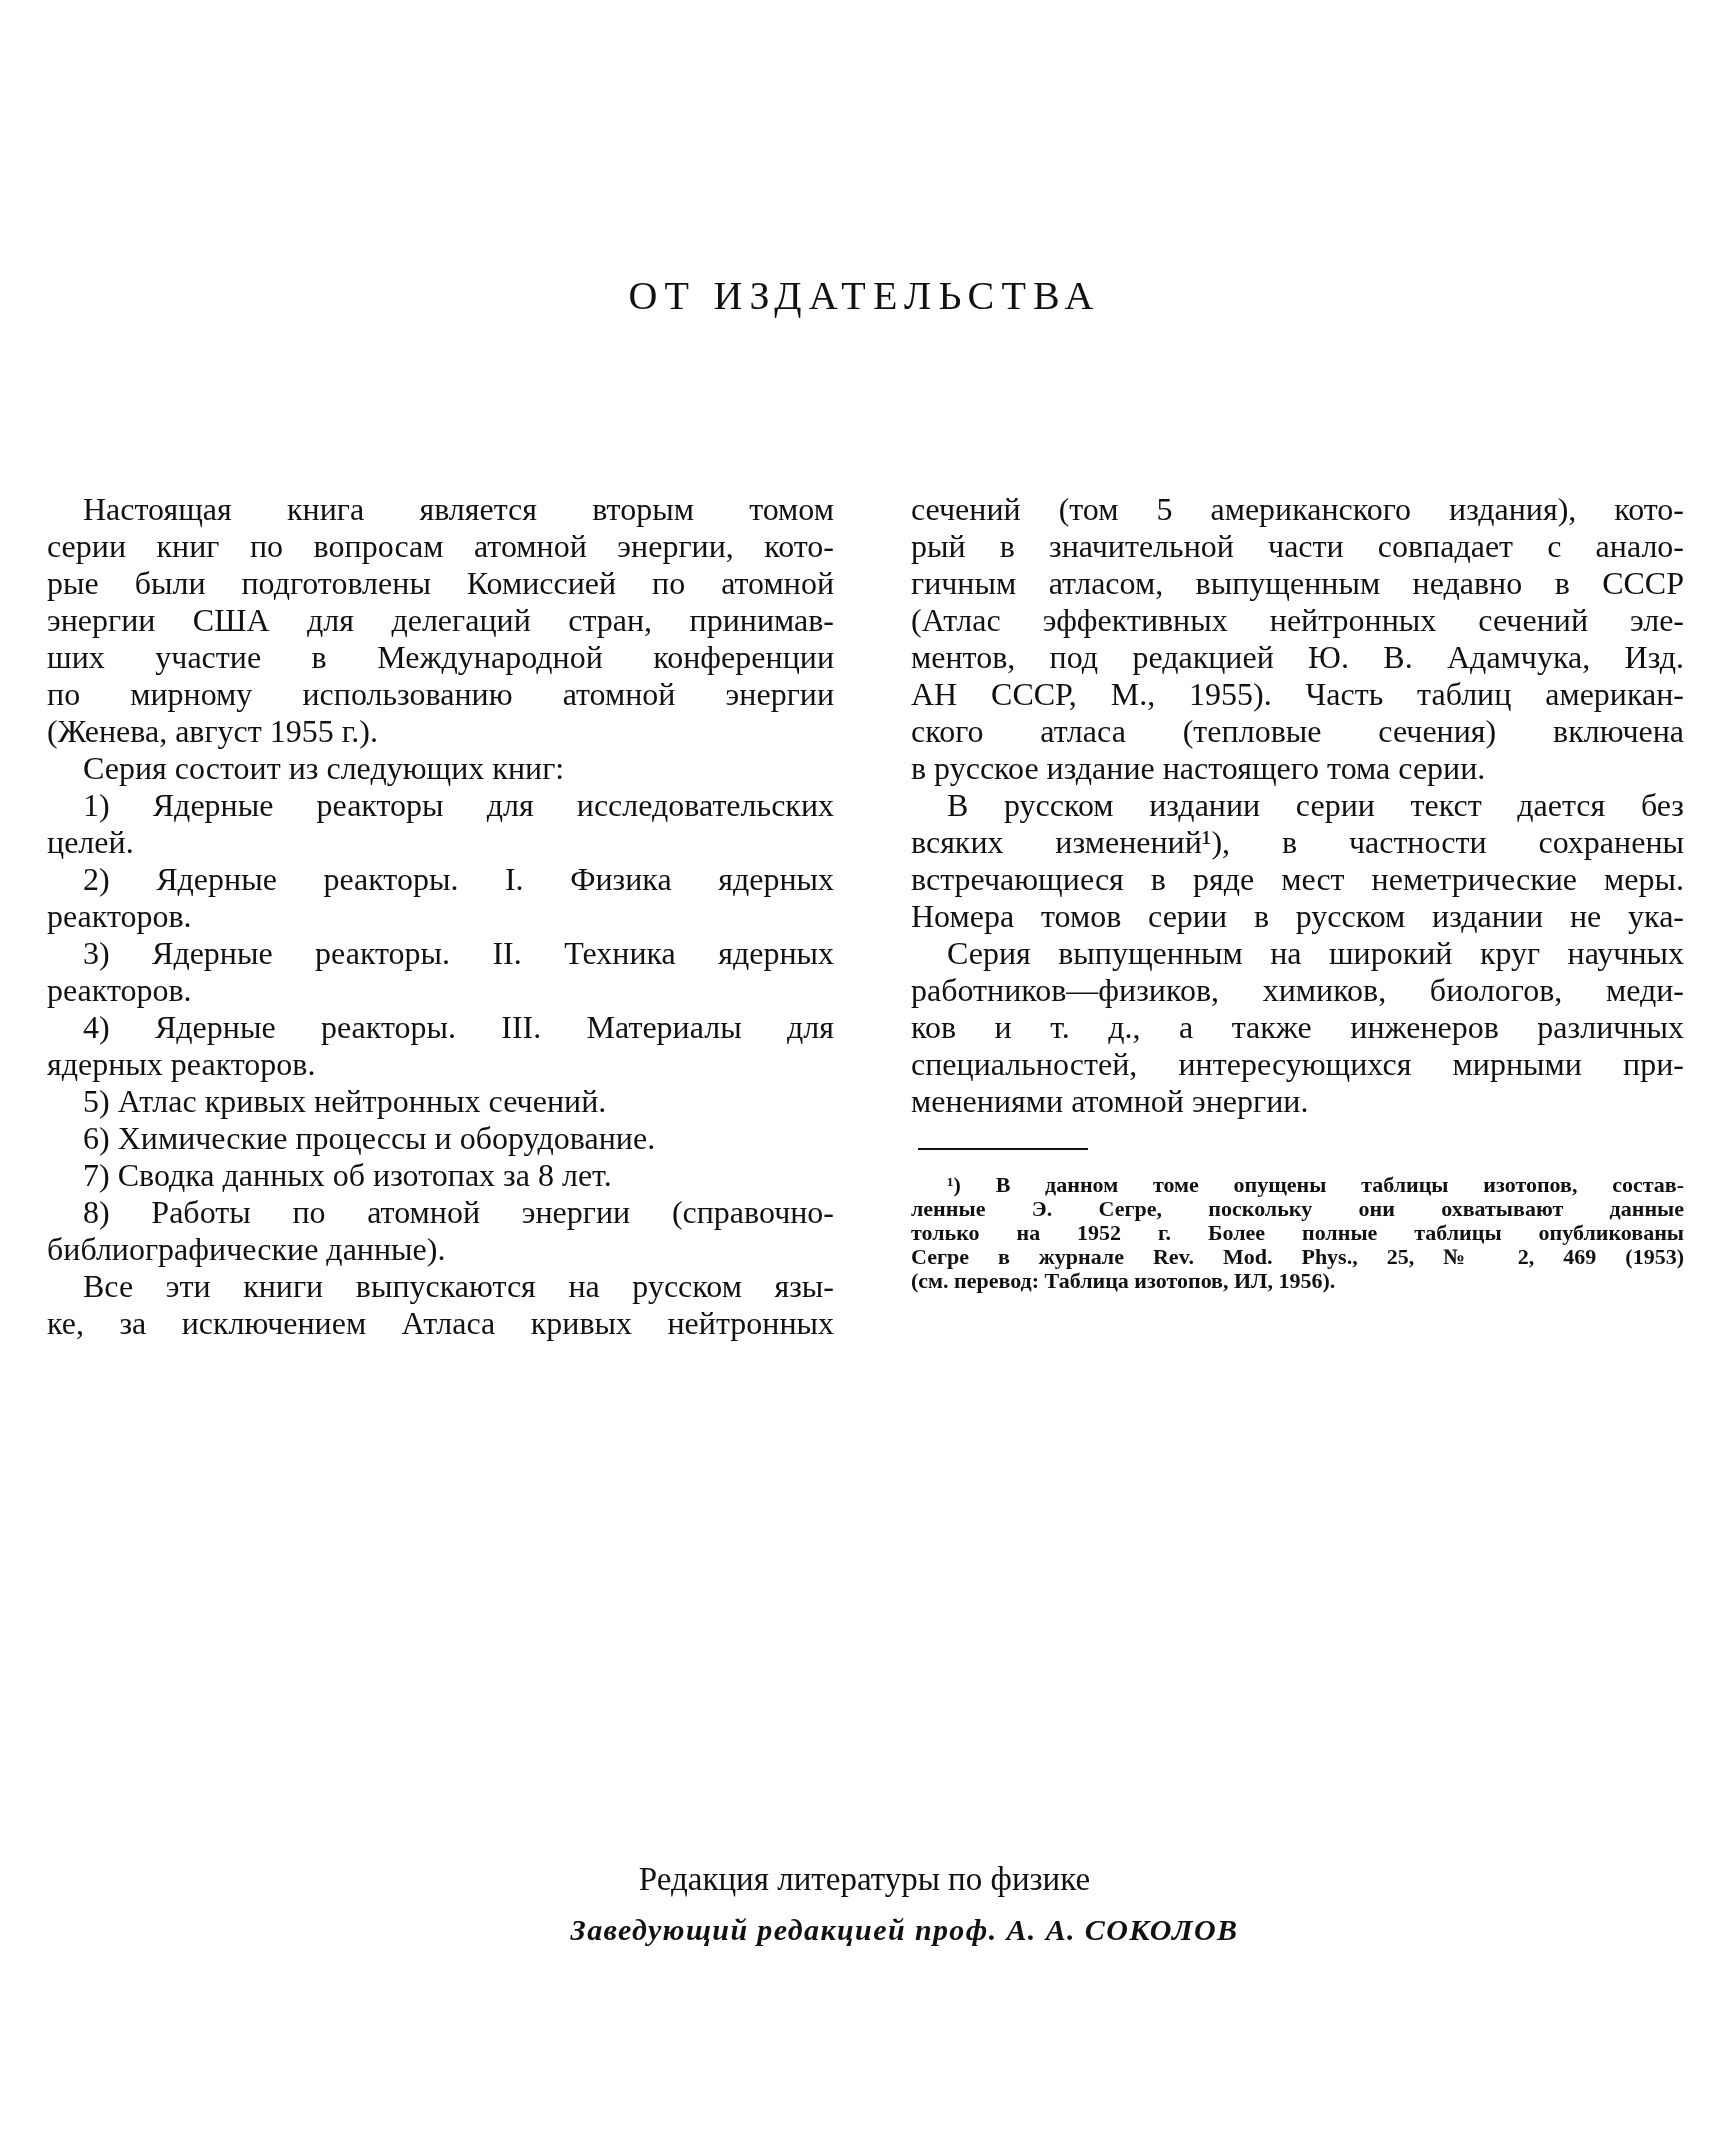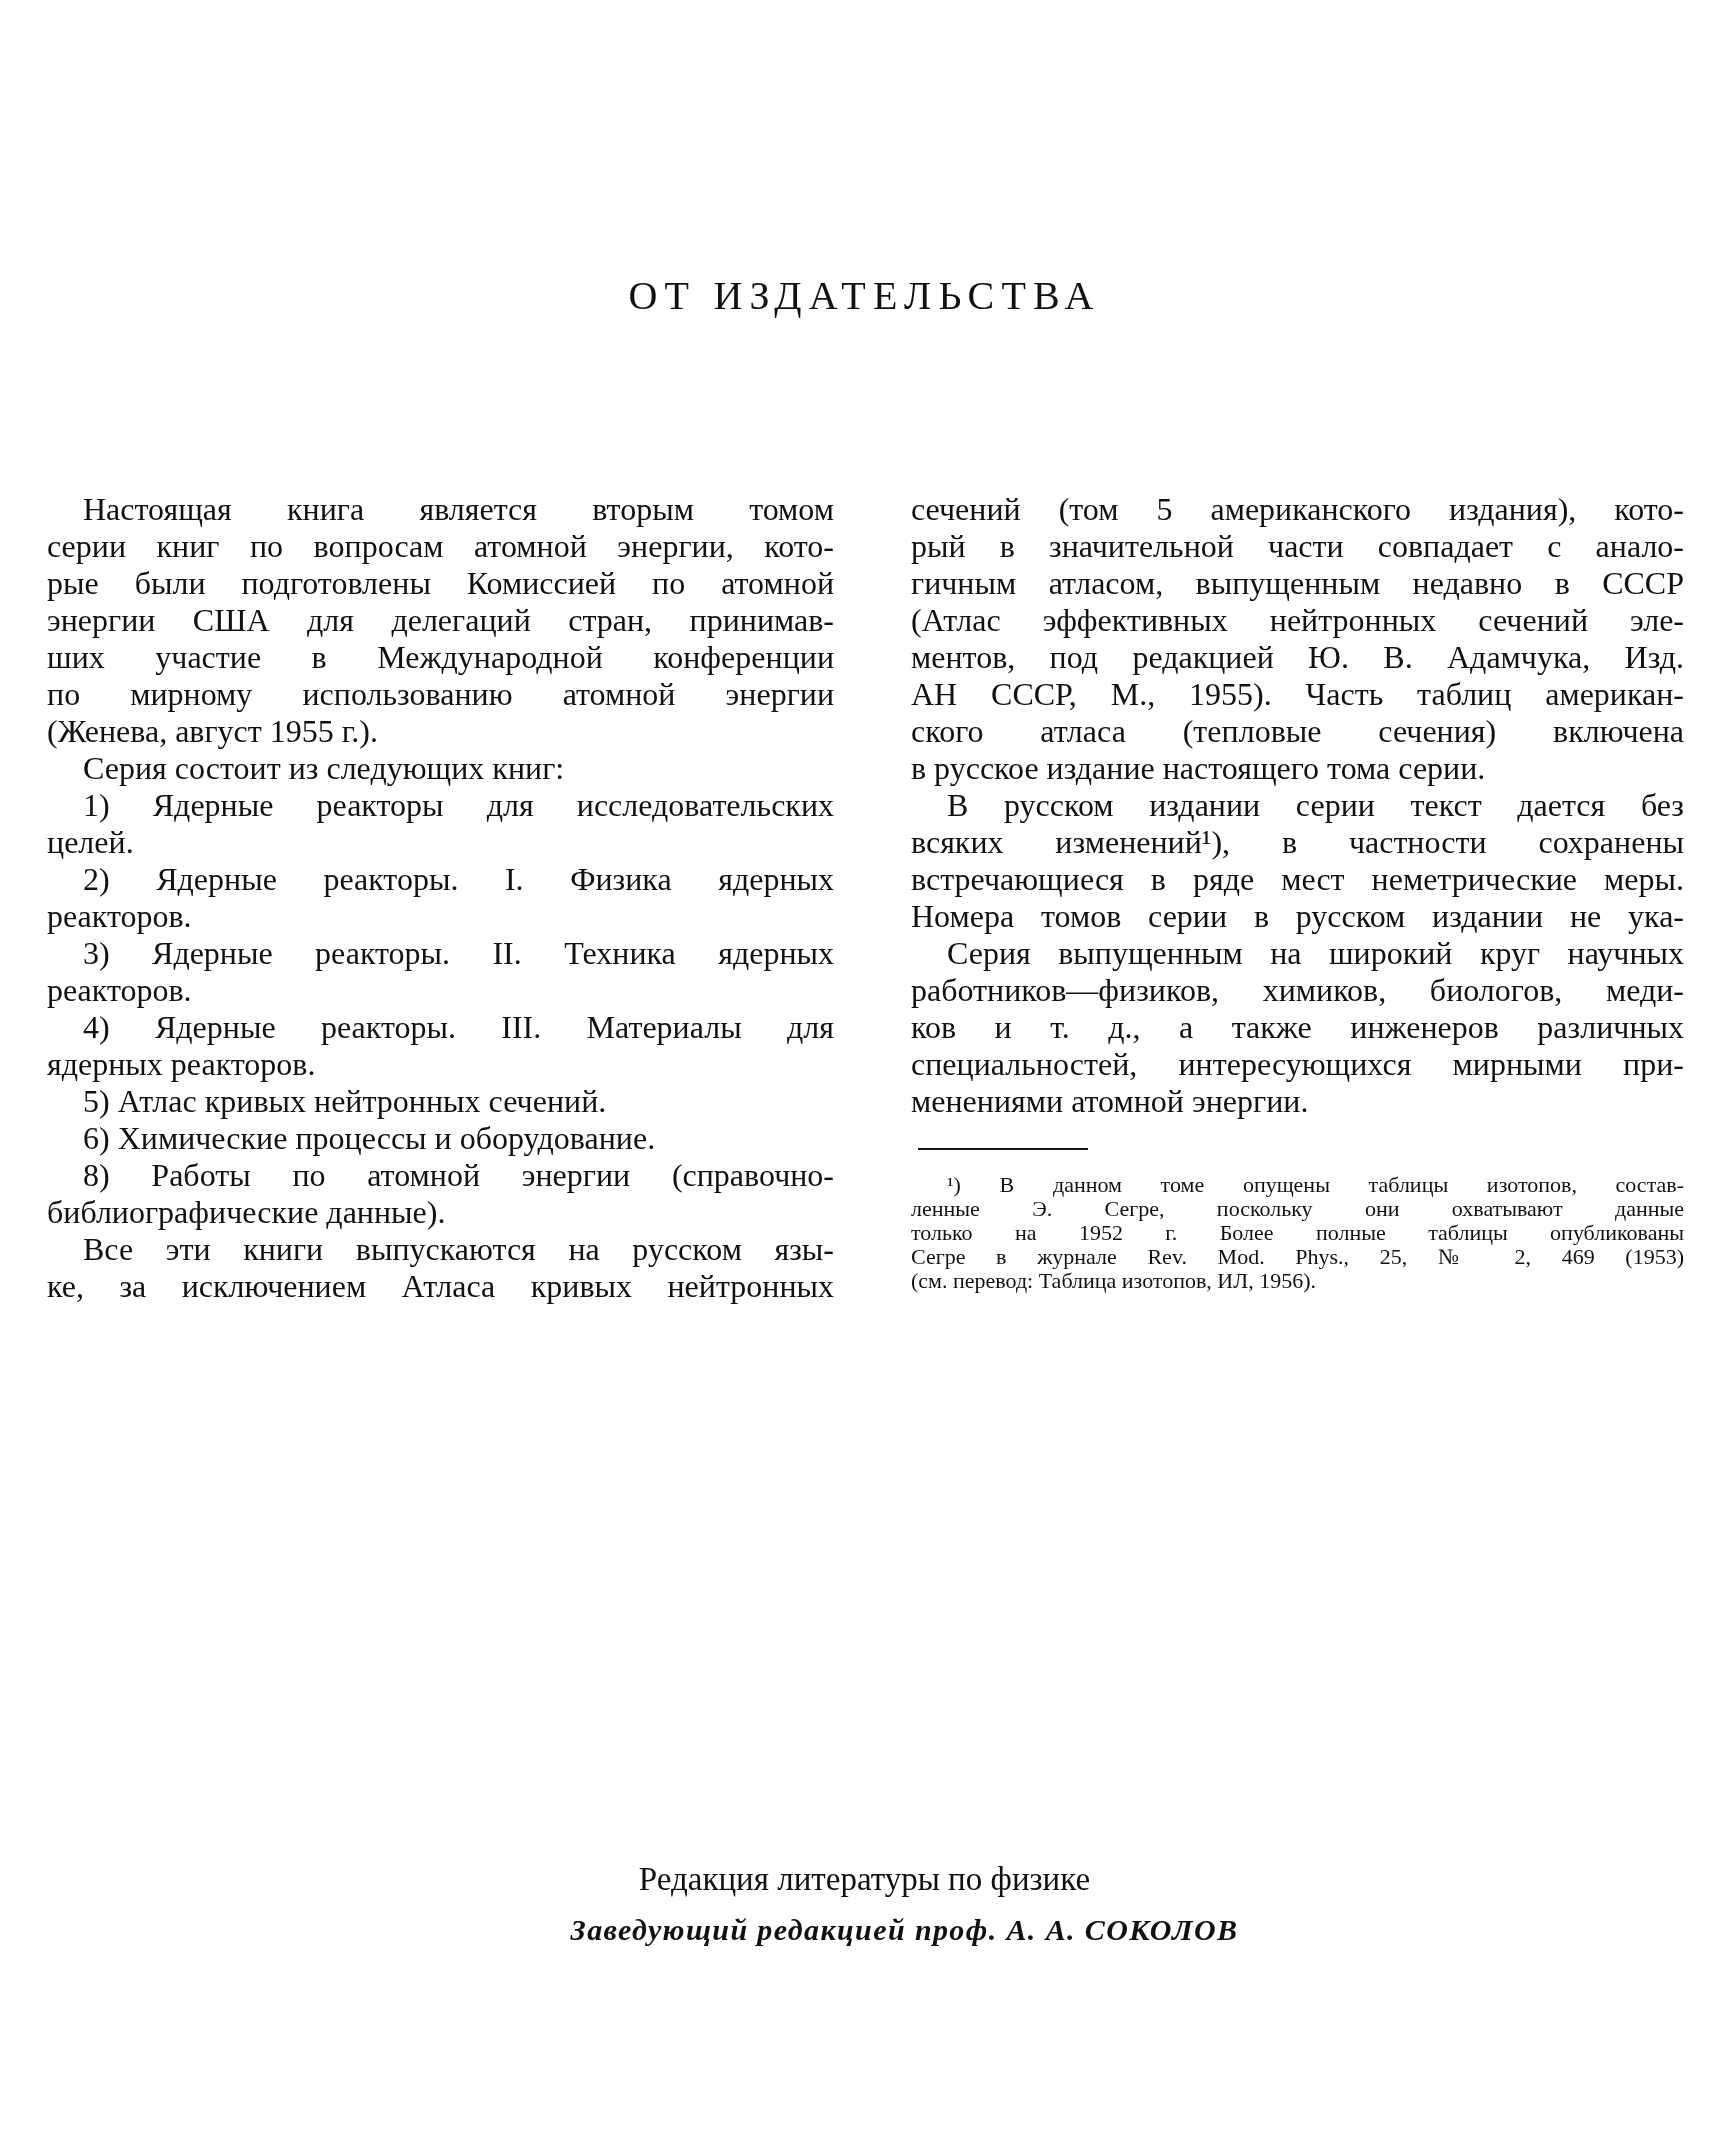--- a/index.html
+++ b/index.html
@@ -25,21 +25,21 @@
     height: 37px; overflow: visible;
   }
   .line.last { text-align-last: left; }
   .line.indent { padding-left: 36px; }
   .rule {
     position: absolute; left: 918px; top: 1148px; width: 170px; height: 0;
     border-top: 2.9px solid #111;
   }
   .footnote {
     position: absolute; left: 911px; top: 1173px; width: 773px;
-    font-size: 22px; line-height: 24px; font-weight: normal;
+    font-size: 22px; line-height: 24px; font-weight: bold;
   }
   .footnote .line { height: 24px; }
   .credits1 {
     position: absolute; top: 1861px; left: 0; width: 1729px; text-align: center;
     font-size: 33px;
   }
   .credits2 {
     position: absolute; top: 1913px; left: 0; width: 1729px; text-align: center;
     font-size: 30px; font-style: italic; font-weight: bold; letter-spacing: 1.4px; padding-left: 40px;
   }
@@ -61,20 +61,21 @@
     <span class="line indent">1) Ядерные реакторы для исследовательских</span>
     <span class="line last">целей.</span>
     <span class="line indent">2) Ядерные реакторы. I. Физика ядерных</span>
     <span class="line last">реакторов.</span>
     <span class="line indent">3) Ядерные реакторы. II. Техника ядерных</span>
     <span class="line last">реакторов.</span>
     <span class="line indent">4) Ядерные реакторы. III. Материалы для</span>
     <span class="line last">ядерных реакторов.</span>
     <span class="line indent last">5) Атлас кривых нейтронных сечений.</span>
     <span class="line indent last">6) Химические процессы и оборудование.</span>
+    <span class="line indent last">7) Сводка данных об изотопах за 8 лет.</span>
     <span class="line indent">8) Работы по атомной энергии (справочно-</span>
     <span class="line last">библиографические данные).</span>
     <span class="line indent">Все эти книги выпускаются на русском язы-</span>
     <span class="line">ке, за исключением Атласа кривых нейтронных</span>
   </div>
 <div class="col right">
     <span class="line">сечений (том 5 американского издания), кото-</span>
     <span class="line">рый в значительной части совпадает с анало-</span>
     <span class="line">гичным атласом, выпущенным недавно в СССР</span>
     <span class="line">(Атлас эффективных нейтронных сечений эле-</span>

